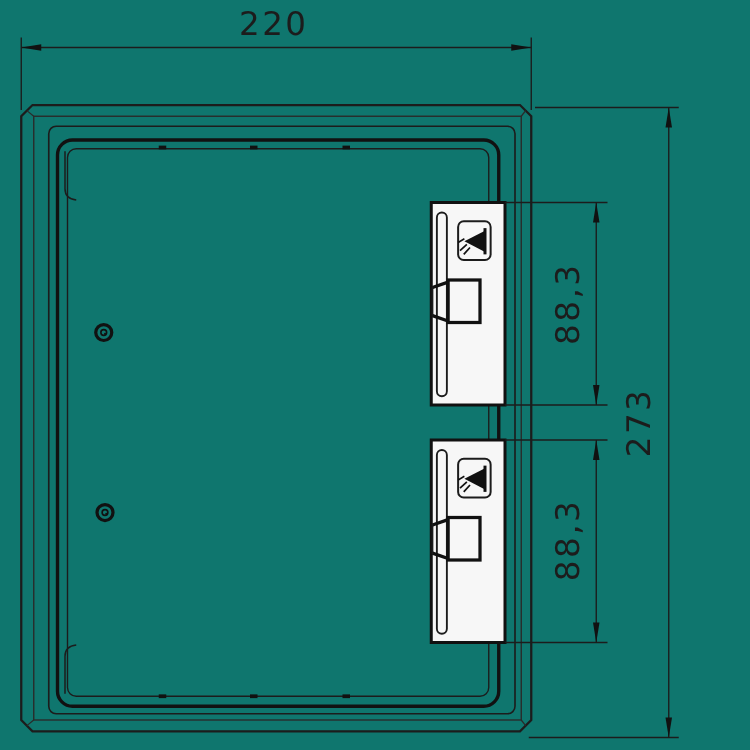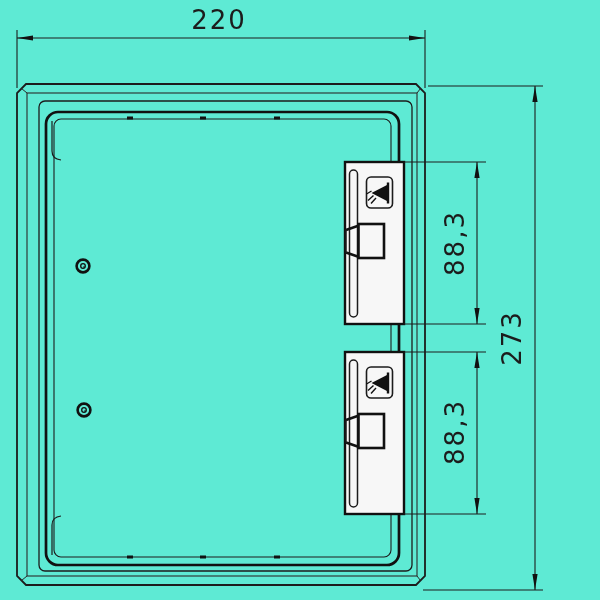--- a/index.html
+++ b/index.html
@@ -1,19 +1,19 @@
 <!DOCTYPE html>
 <html><head>
 <meta charset="utf-8">
 <style>
   html,body{margin:0;padding:0;}
   .canvas{
     position:relative;
     width:600px;height:600px;
-    background:#5eead4;
+    background:#0f766e;
     font-family:"DejaVu Sans", sans-serif;
     overflow:hidden;
   }
   .canvas svg{position:absolute;left:0;top:0;}
   .dim-label{
     position:absolute;
     color:#1c1c1c;
     font-size:26px;
     letter-spacing:2px;
     text-align:center;

